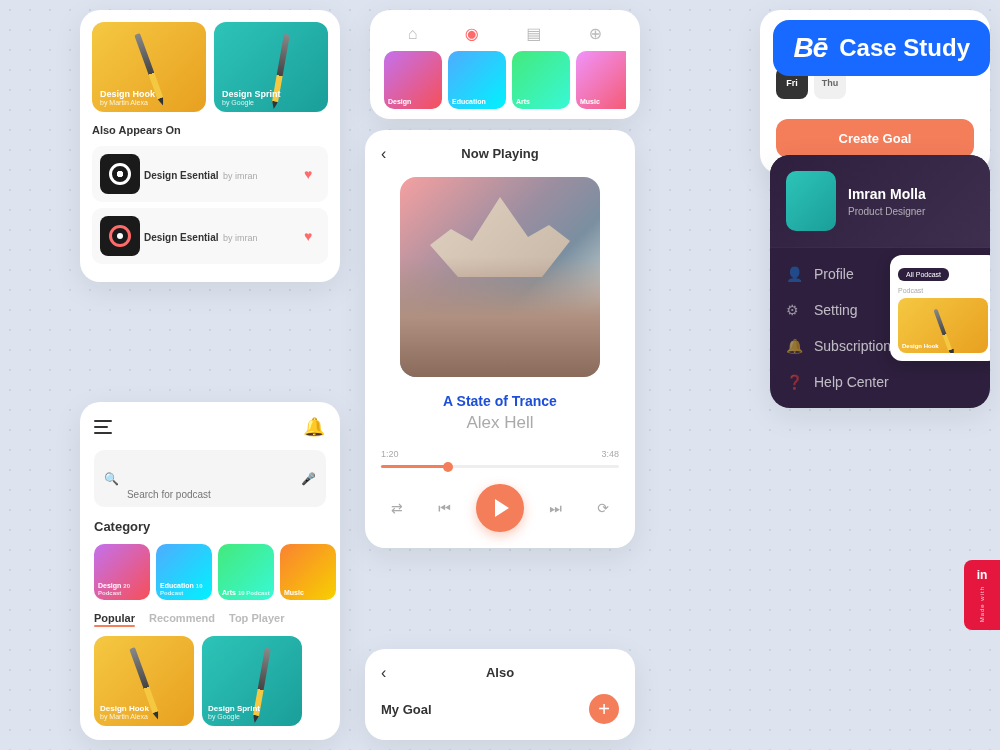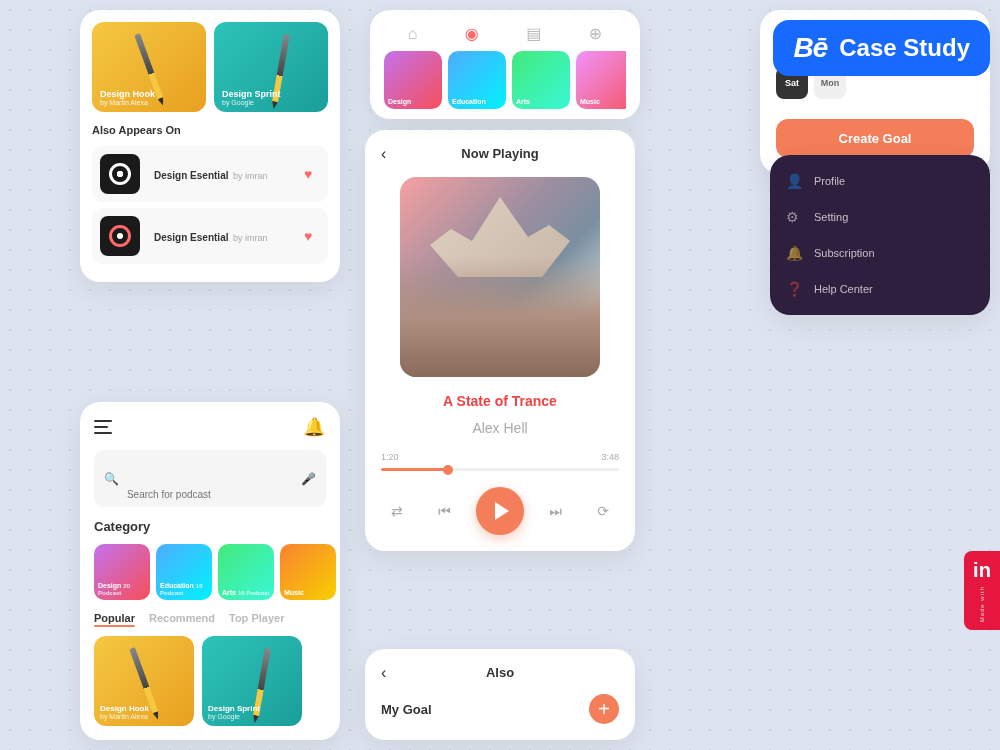--- a/index.html
+++ b/index.html
@@ -108,21 +108,21 @@
     .also-appears {
       font-size: 11px;
       font-weight: 700;
       color: #333;
       margin-bottom: 10px;
     }
 
     .appears-item {
       display: flex;
       align-items: center;
-      gap: 14px;
+      gap: 4px;
       padding: 8px;
       border-radius: 10px;
       background: #f8f8f8;
       margin-bottom: 6px;
     }
 
     .appears-thumb {
       width: 40px;
       height: 40px;
       border-radius: 8px;
@@ -509,26 +509,26 @@
     }
 
     .song-info {
       text-align: center;
       margin-bottom: 16px;
     }
 
     .song-name {
       font-size: 14px;
       font-weight: 700;
-      color: #ef4444;
-      margin-bottom: 11px;
+      color: #1d4ed8;
+      margin-bottom: 4px;
     }
 
     .song-artist {
-      font-size: 14px;
+      font-size: 17px;
       color: #aaa;
     }
 
     .progress-area {
       margin-bottom: 16px;
     }
 
     .progress-times {
       display: flex;
       justify-content: space-between;
@@ -710,21 +710,21 @@
       cursor: pointer;
     }
 
     .menu-icon {
       font-size: 14px;
       color: rgba(255,255,255,0.5);
       width: 18px;
     }
 
     .menu-label {
-      font-size: 11px;
+      font-size: 14px;
       color: rgba(255,255,255,0.7);
     }
 
     
     .card-mini-right {
       position: absolute;
       right: -10px;
       top: 100px;
       width: 110px;
       background: #fff;
@@ -771,21 +771,21 @@
       padding: 8px 6px;
       border-radius: 8px 0 0 8px;
       display: flex;
       flex-direction: column;
       align-items: center;
       gap: 4px;
       z-index: 20;
     }
 
     .invision-icon {
-      font-size: 20px;
+      font-size: 12px;
       font-weight: 900;
       color: #fff;
     }
 
     .invision-text {
       font-size: 6px;
       color: rgba(255,255,255,0.8);
       writing-mode: vertical-rl;
       text-orientation: mixed;
       transform: rotate(180deg);
@@ -860,22 +860,22 @@
     <div class="cat-thumb ct4">
       <span class="cat-thumb-label">Music</span>
     </div>
   </div>
 </div>
 
 <div class="card card-schedule">
   <div class="schedule-time">9am to 9:30 am</div>
   <div class="schedule-label">Weekly Day</div>
   <div class="schedule-days">
-    <div class="day-btn active">Sat</div>
-    <div class="day-btn">Mon</div>
+    <div class="day-btn active">Fri</div>
+    <div class="day-btn">Thu</div>
   </div>
   <button class="create-goal-btn">Create Goal</button>
 </div>
 
 <div class="card card-podcast">
   <div class="podcast-header">
     <div class="hamburger">
       <span></span>
         <span></span>
         <span></span>
@@ -973,20 +973,36 @@
     <span class="goal-back">‹</span>
     <span class="goal-title">Also</span>
   </div>
   <div class="goal-my">
     <span class="goal-my-label">My Goal</span>
     <div class="goal-add-btn">+</div>
   </div>
 </div>
 
 <div class="card card-profile" style="position: absolute; right: 10px; top: 155px; width: 220px;">
+  <div class="profile-header">
+    <div class="profile-avatar"></div>
+    <div>
+      <div class="profile-name">Imran Molla</div>
+      <div class="profile-role">Product Designer</div>
+    </div>
+
+    <div class="card-mini-right">
+      <div class="mini-tag">All Podcast</div>
+      <div style="font-size:7px;color:#aaa;margin-bottom:4px;">Podcast</div>
+      <div class="mini-thumb">
+        <div class="pencil" style="transform:translateX(-50%) rotate(-20deg);width:4px;height:45px;"></div>
+        <div class="mini-thumb-label">Design Hook</div>
+      </div>
+    </div>
+  </div>
 
   <div class="profile-menu">
     <div class="profile-menu-item">
       <span class="menu-icon">👤</span>
       <span class="menu-label">Profile</span>
     </div>
     <div class="profile-menu-item">
       <span class="menu-icon">⚙</span>
       <span class="menu-label">Setting</span>
     </div>

